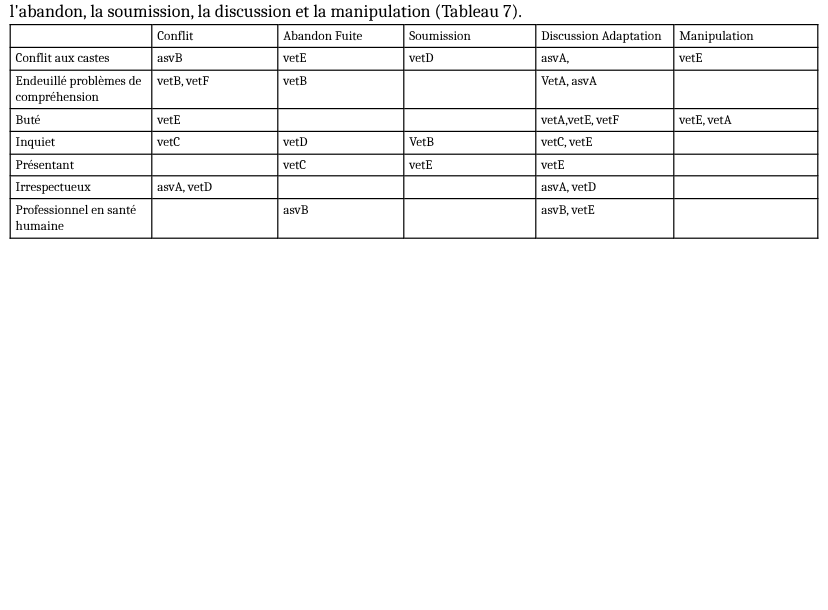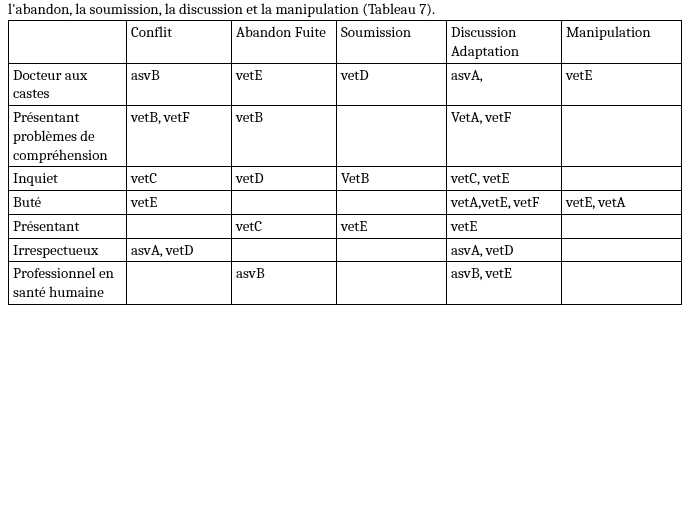--- a/index.html
+++ b/index.html
@@ -16,21 +16,21 @@
   }
   .intro {
     font-size: 15px;
     line-height: 1.2;
     margin: 0 0 2px 0;
   }
   table {
     border-collapse: collapse;
     width: 100%;
     table-layout: fixed;
-    font-size: 15px;
+    font-size: 11px;
   }
   th, td {
     border: 1px solid #000;
     padding: 2px 4px;
     vertical-align: top;
     text-align: left;
     font-weight: normal;
     word-wrap: break-word;
     line-height: 1.25;
   }
@@ -62,50 +62,50 @@
         <th>Conflit</th>
         <th>Abandon Fuite</th>
         <th>Soumission</th>
         <th>Discussion Adaptation</th>
         <th>Manipulation</th>
       </tr>
     </thead>
     <tbody>
 
         <tr>
-          <td>Docteur aux castes</td>
+          <td>Conflit aux castes</td>
           <td>asvB</td>
           <td>vetE</td>
           <td>vetD</td>
           <td>asvA,</td>
           <td>vetE</td>
         </tr>
         <tr>
-          <td>Présentant problèmes de compréhension</td>
+          <td>Endeuillé problèmes de compréhension</td>
           <td>vetB, vetF</td>
           <td>vetB</td>
           <td></td>
-          <td>VetA, vetF</td>
-          <td></td>
-        </tr>
-        <tr>
-          <td>Inquiet</td>
-          <td>vetC</td>
-          <td>vetD</td>
-          <td>VetB</td>
-          <td>vetC, vetE</td>
+          <td>VetA, asvA</td>
           <td></td>
         </tr>
         <tr>
           <td>Buté</td>
           <td>vetE</td>
           <td></td>
           <td></td>
           <td>vetA,vetE, vetF</td>
           <td>vetE, vetA</td>
+        </tr>
+        <tr>
+          <td>Inquiet</td>
+          <td>vetC</td>
+          <td>vetD</td>
+          <td>VetB</td>
+          <td>vetC, vetE</td>
+          <td></td>
         </tr>
         <tr>
           <td>Présentant</td>
           <td></td>
           <td>vetC</td>
           <td>vetE</td>
           <td>vetE</td>
           <td></td>
         </tr>
         <tr>

